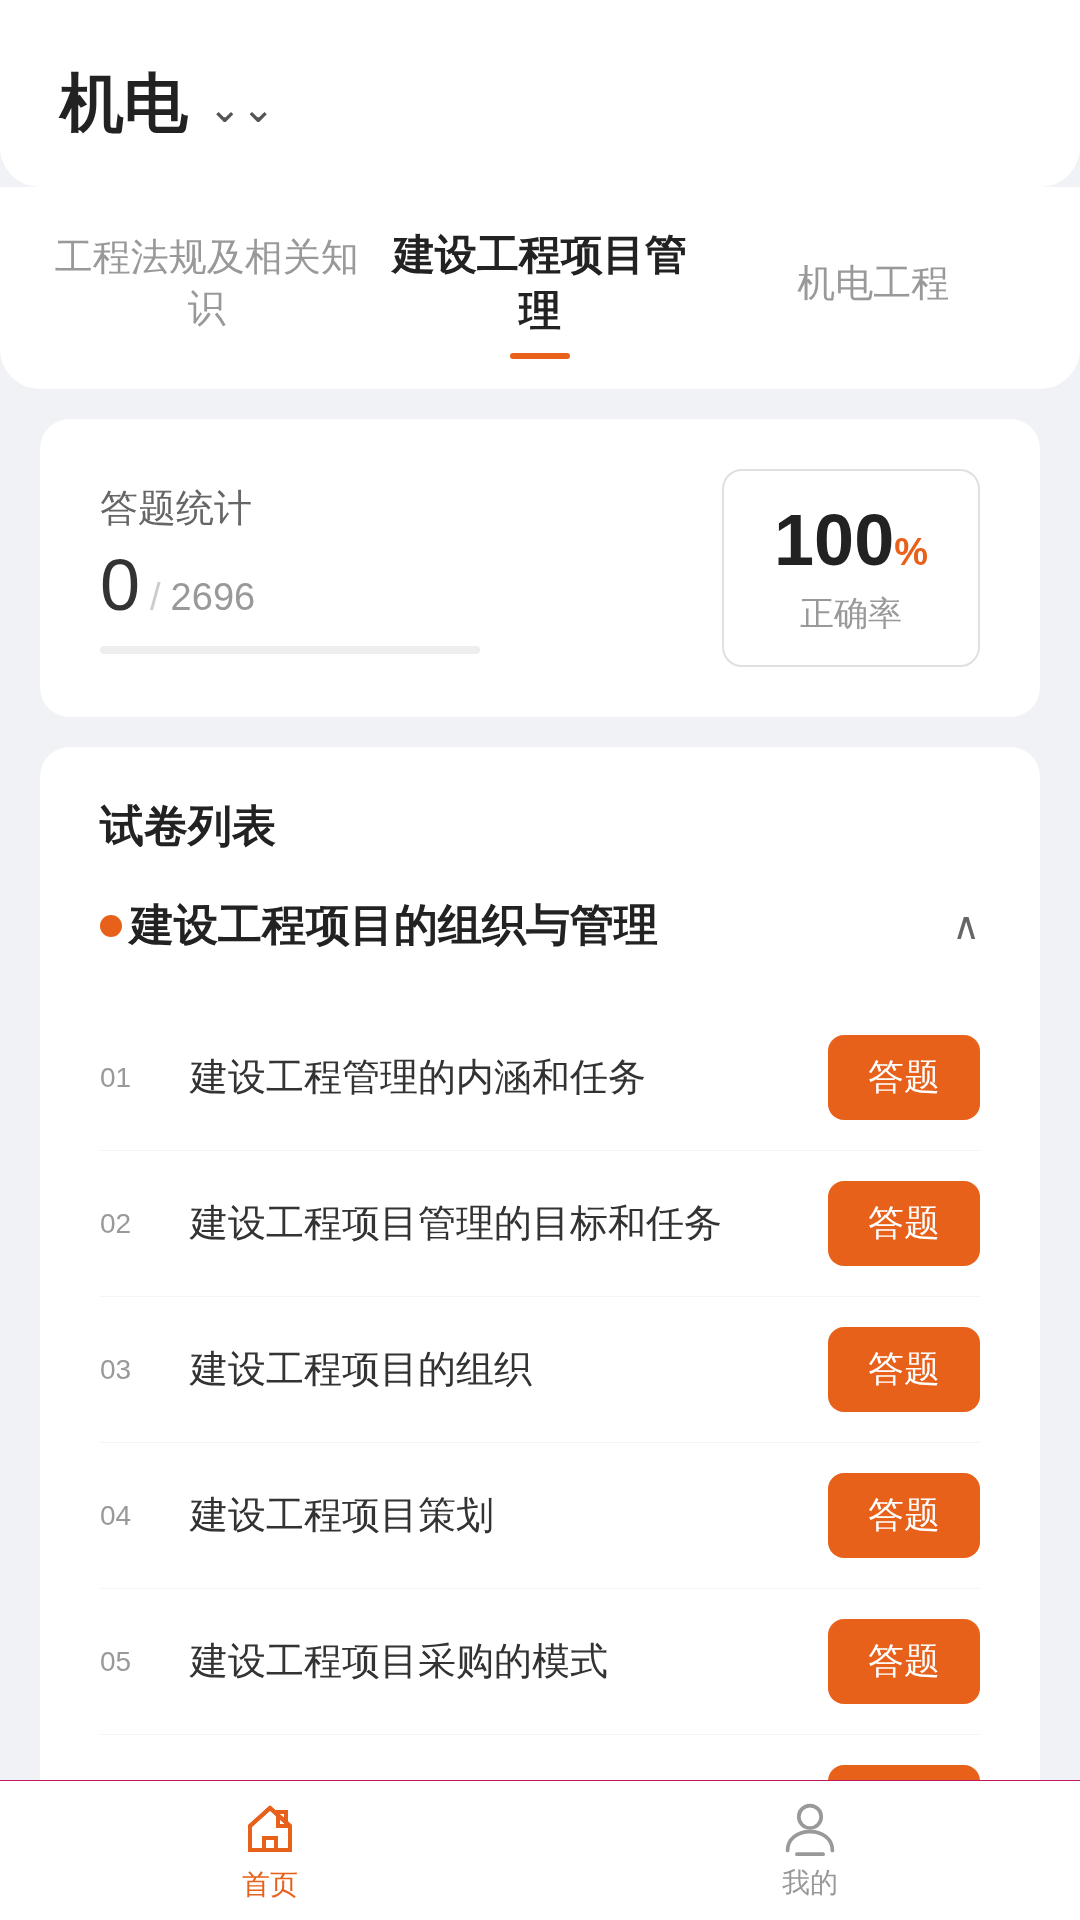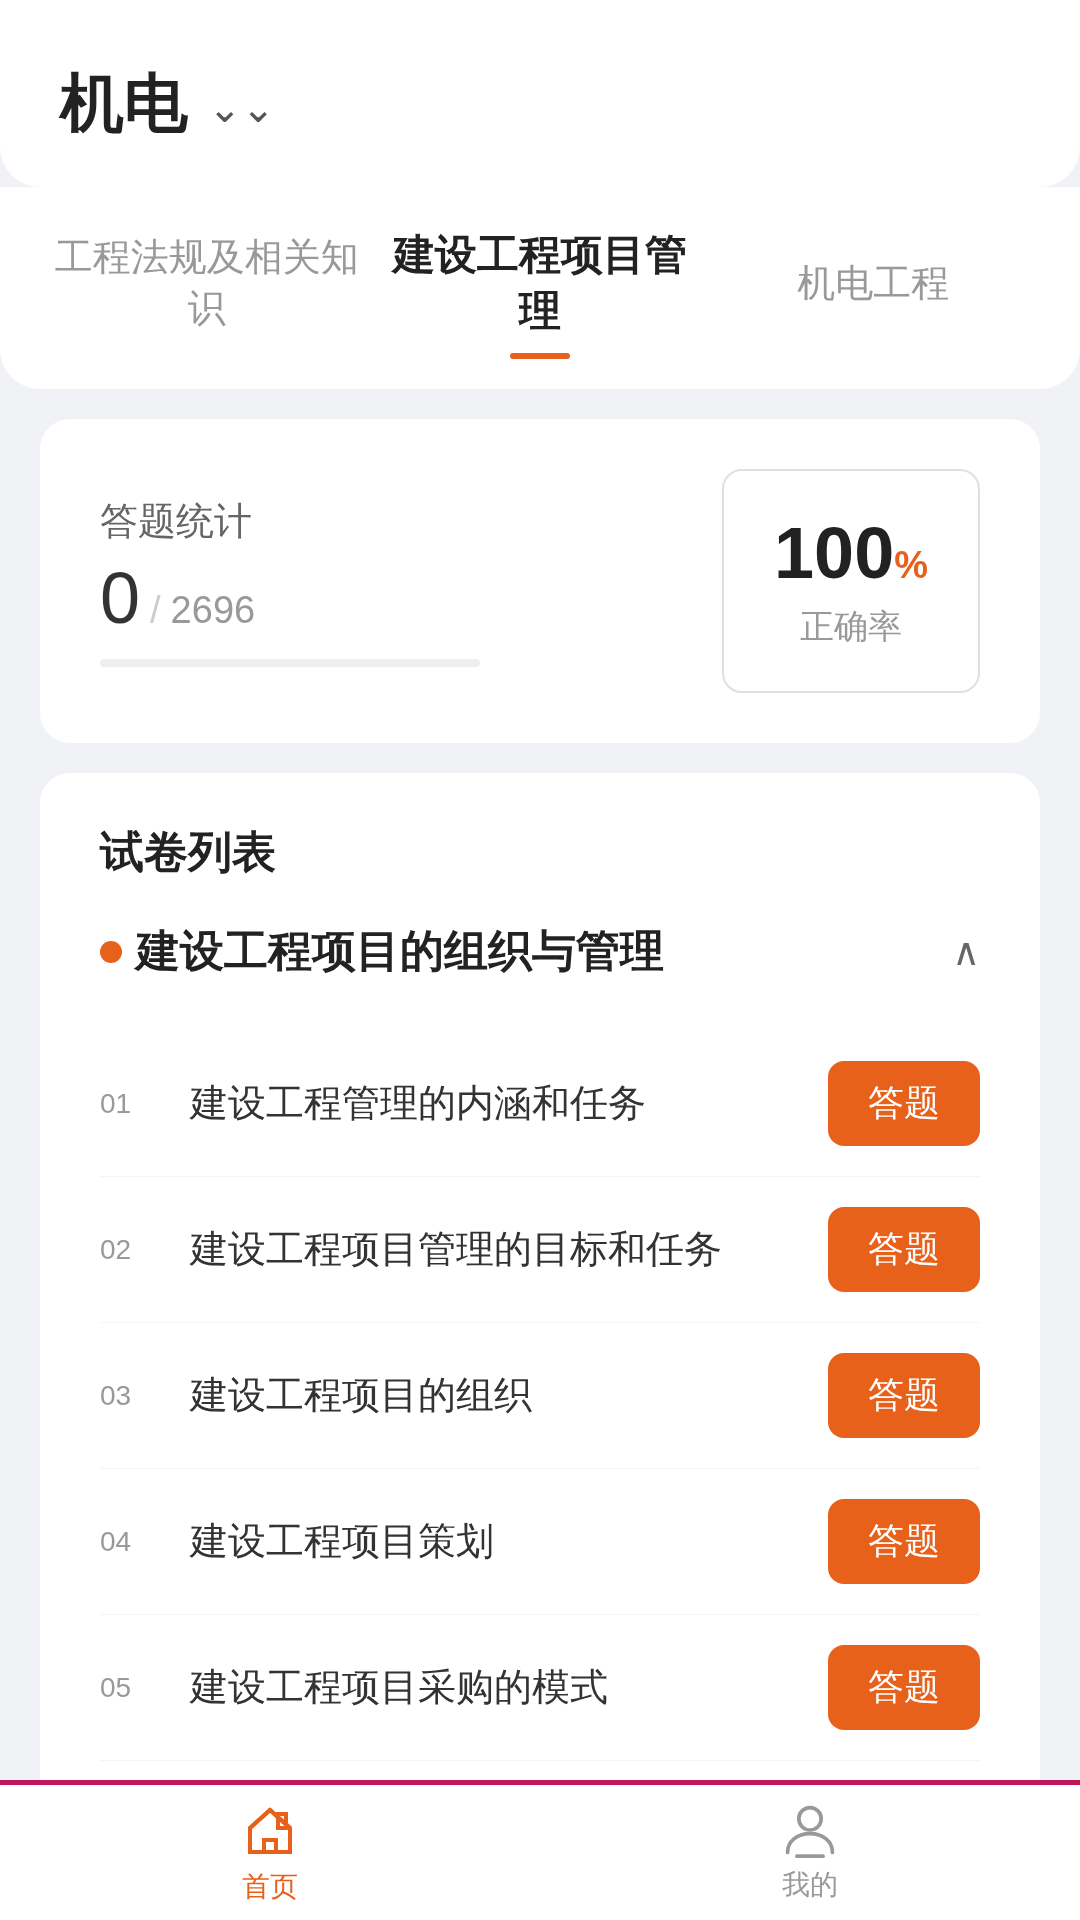--- a/index.html
+++ b/index.html
@@ -146,21 +146,21 @@
     .stats-progress-fill {
       height: 100%;
       background: #e8611a;
       border-radius: 4px;
       width: 0%;
     }
 
     .accuracy-box {
       border: 2px solid #e0e0e0;
       border-radius: 20px;
-      padding: 41px 50px;
+      padding: 28px 50px;
       text-align: center;
     }
 
     .accuracy-number {
       font-size: 72px;
       font-weight: 600;
       color: #222;
       display: inline;
     }
 
@@ -196,21 +196,21 @@
       display: flex;
       align-items: center;
       justify-content: space-between;
       margin-bottom: 30px;
       padding-bottom: 20px;
     }
 
     .chapter-title-row {
       display: flex;
       align-items: center;
-      gap: 14px;
+      gap: 8px;
     }
 
     .orange-dot {
       width: 22px;
       height: 22px;
       background: #e8611a;
       border-radius: 50%;
       flex-shrink: 0;
     }
 
@@ -272,21 +272,21 @@
     
     .bottom-nav {
       position: fixed;
       bottom: 0;
       left: 0;
       width: 1080px;
       height: 140px;
       background: #fff;
       display: flex;
       align-items: center;
-      border-top: 5px solid #be185d;
+      border-top: 1px solid #be185d;
       text-align: center;
     }
 
     .nav-item {
       flex: 1;
       display: flex;
       flex-direction: column;
       align-items: center;
       justify-content: center;
       gap: 8px;

